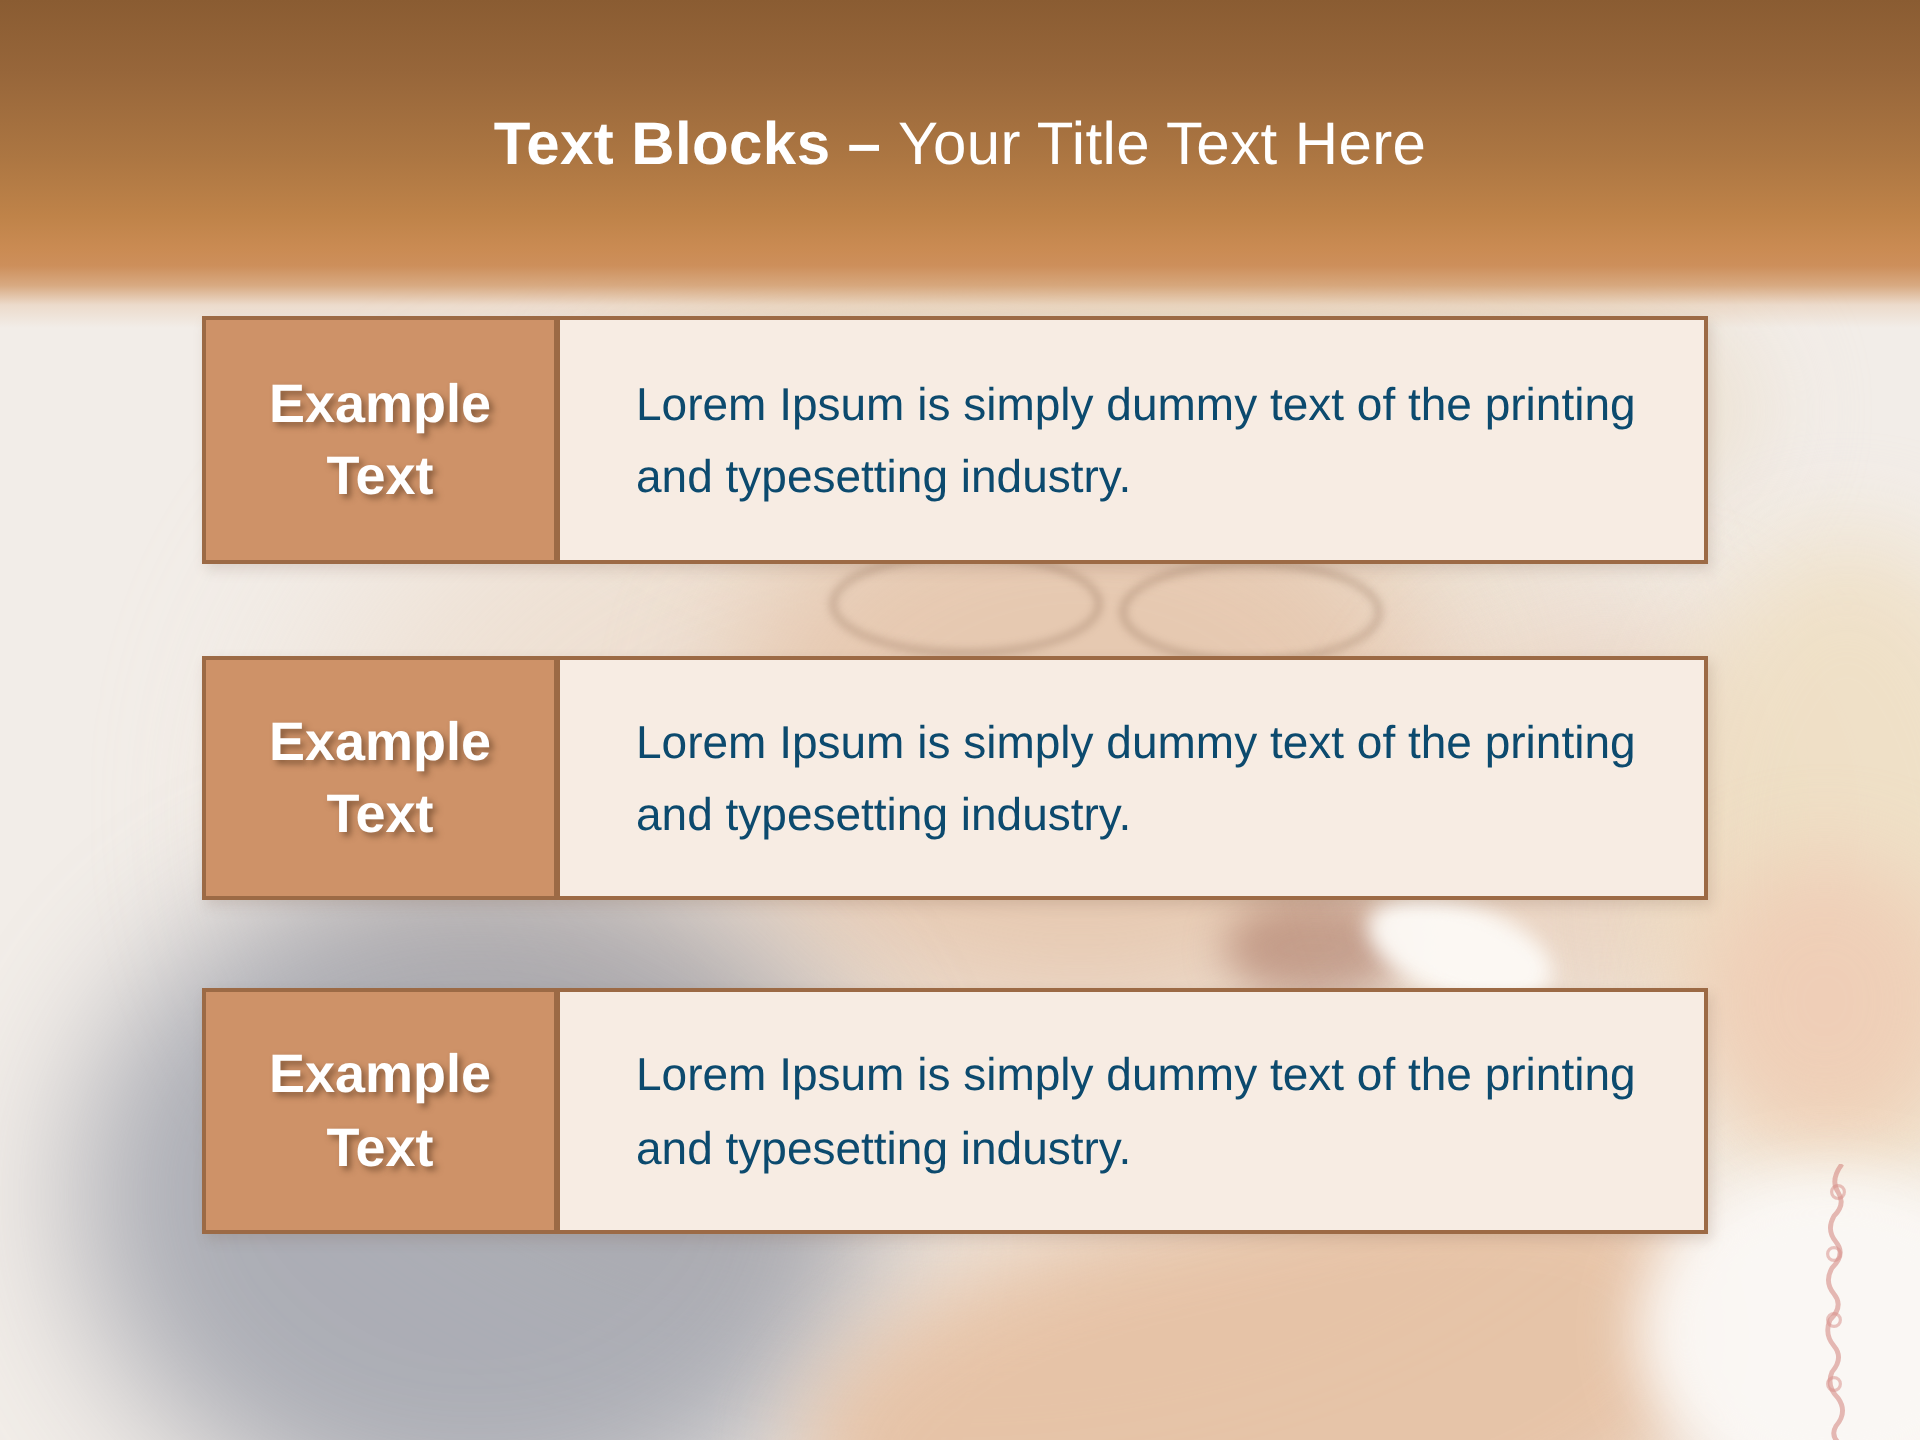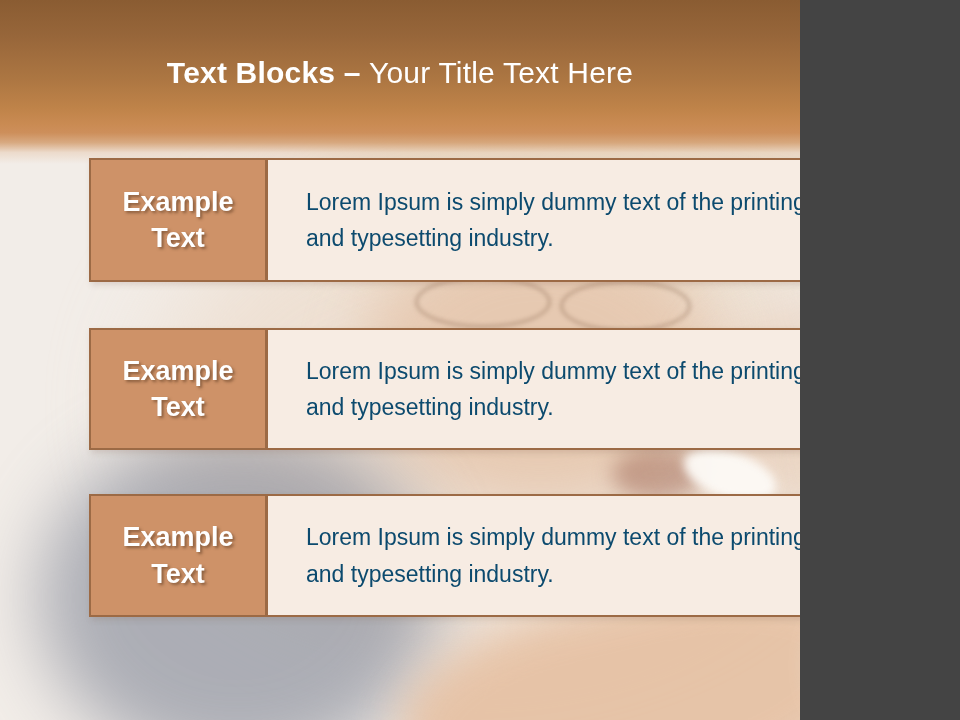--- a/index.html
+++ b/index.html
@@ -1,17 +1,17 @@
 <!DOCTYPE html>
 <html><head>
 <meta charset="utf-8">
 <style>
   html,body { margin:0; padding:0; background:#444; }
   .slide {
-    position:relative; width:800px; height:720px; overflow:hidden;
+    position:relative; width:960px; height:720px; overflow:hidden;
     background:#F2EDE8;
     font-family:"Liberation Sans", sans-serif;
   }
 
   
   .photo { position:absolute; inset:0; }
   .blob { position:absolute; border-radius:50%; }
   .ph-warm     { left:150px; top:180px; width:650px; height:450px; background:#EDDCCC; opacity:.75; filter:blur(50px); }
   .ph-hairtop  { left:300px; top:108px; width:580px; height:195px; background:#EBDFCE; opacity:.9;  filter:blur(28px); }
   .ph-face     { left:360px; top:228px; width:360px; height:275px; background:#E5C4AA; opacity:.8;  filter:blur(30px); }
@@ -39,21 +39,21 @@
   .title {
     position:absolute; top:56px; left:0; width:100%;
     text-align:center; color:#FFFFFF; font-size:30px;
     letter-spacing:.2px;
   }
   .title .t-bold { font-weight:bold; }
   .title .t-reg  { font-weight:normal; margin-left:.28em; }
 
   
   .block {
-    position:absolute; left:89px; width:753px; box-sizing:border-box;
+    position:absolute; left:101px; width:753px; box-sizing:border-box;
     display:flex; border:2px solid #9C6A45;
     box-shadow:2px 3px 6px rgba(120,90,70,.18);
   }
   .b1 { top:158px; height:124px; }
   .b2 { top:328px; height:122px; }
   .b3 { top:494px; height:123px; }
   .block-label {
     flex:none; width:174px; background:#CE9268;
     display:flex; align-items:center; justify-content:center;
   }

